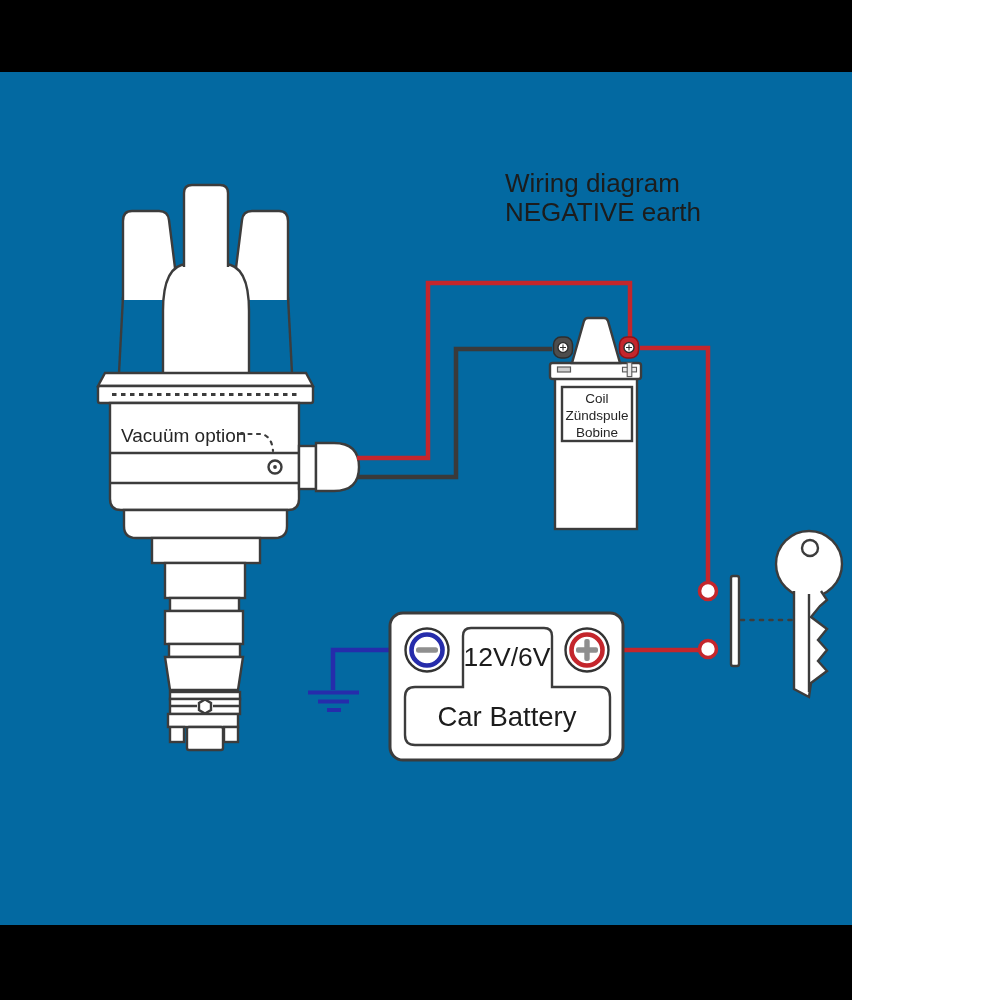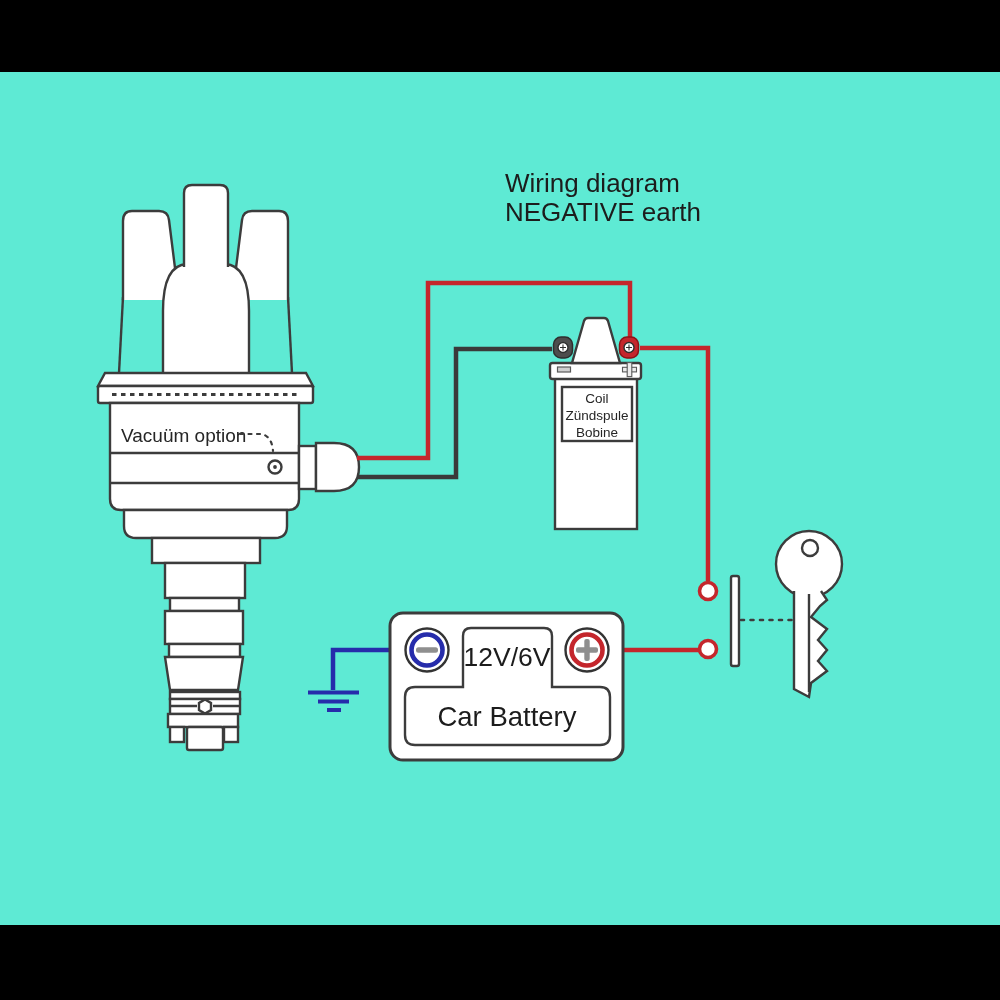--- a/index.html
+++ b/index.html
@@ -1,16 +1,16 @@
 <!DOCTYPE html>
 <html><head>
 <meta charset="utf-8">
 <style>
   html,body{margin:0;padding:0;background:#fff;}
-  #stage{position:relative;width:1000px;height:1000px;background:#5eead4;overflow:hidden;
+  #stage{position:relative;width:852px;height:1000px;background:#0369a1;overflow:hidden;
          font-family:"Liberation Sans",sans-serif;}
   svg{display:block}
   .shp{fill:#ffffff;stroke:#3c3c3c;stroke-width:2.4;}
   .shp3{fill:#ffffff;stroke:#3c3c3c;stroke-width:3;}
   .ln{fill:none;stroke:#3c3c3c;stroke-width:2.4;}
   .wire{fill:none;stroke-width:4.5;stroke-linejoin:miter;}
   .t-title{font:26px "Liberation Sans",sans-serif;fill:#1c1c1c;}
   .t-vac{font:19px "Liberation Sans",sans-serif;fill:#262626;}
   .t-coil{font:13.5px "Liberation Sans",sans-serif;fill:#262626;text-anchor:middle;}
   .t-battv{font:26.5px "Liberation Sans",sans-serif;fill:#1c1c1c;text-anchor:middle;}

